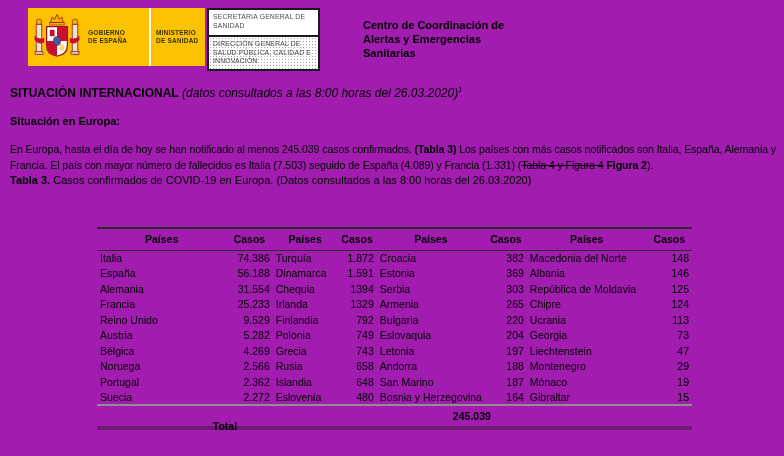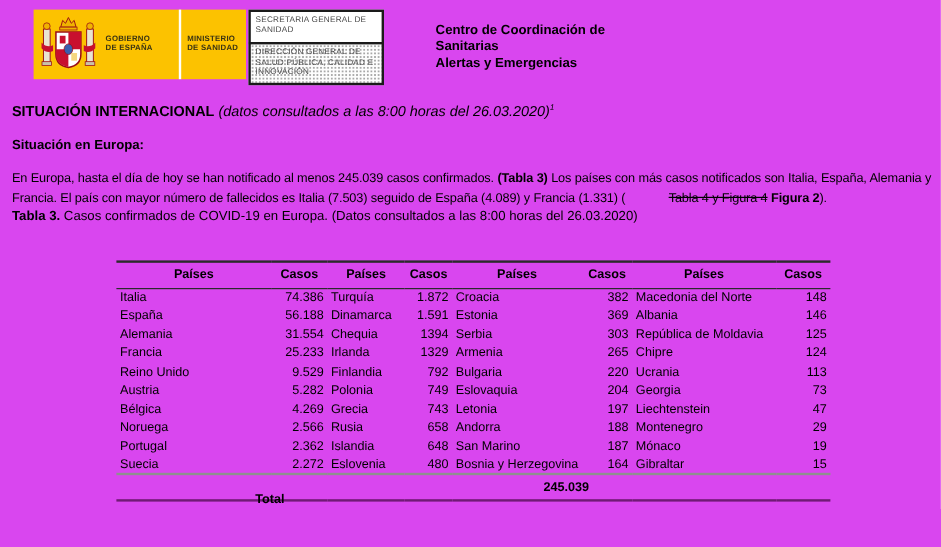--- a/index.html
+++ b/index.html
@@ -4,21 +4,21 @@
 <style>
   * { box-sizing: border-box; margin: 0; padding: 0; }
   html, body { background: #ffffff; }
   body {
     width: 784px; height: 456px;
     font-family: "Liberation Sans", sans-serif;
     color: #000;
     position: relative;
     overflow: hidden;
   }
-  .page { position: relative; width: 784px; height: 456px; background: #d946ef; }
+  .page { position: relative; width: 784px; height: 456px; background: #a21caf; }
 
   
   .logo-box {
     position: absolute; left: 28px; top: 8px;
     width: 177px; height: 58px;
     background: #fcc200;
     display: flex; align-items: center;
   }
   .arms { margin-left: 5px; flex: 0 0 auto; }
   .logo-text {
@@ -63,33 +63,33 @@
 
   .subsection-title { position: absolute; left: 10px; top: 115px; font-size: 11px; font-weight: bold; }
 
   
   .body-paragraph {
     position: absolute; left: 10px; top: 142px; width: 766px;
     font-size: 10.6px; line-height: 15.5px; text-align: justify;
     letter-spacing: -0.1px;
   }
   .body-paragraph .b { font-weight: bold; }
-  .body-paragraph .strike { text-decoration: line-through; padding-left: 36px; }
+  .body-paragraph .strike { text-decoration: line-through; }
 
   
   .table-caption { position: absolute; left: 10px; top: 174px; font-size: 11px; }
   .table-caption .b { font-weight: bold; }
 
   
   table.covid {
-    position: absolute; left: 97px; top: 217px;
+    position: absolute; left: 97px; top: 227px;
     width: 595px; border-collapse: collapse;
     font-size: 10.5px;
     border-top: 2px solid #2b2b2b;
-    border-bottom: 2px solid #701a75;
+    border-bottom: 4px solid #701a75;
   }
   table.covid thead th {
     font-weight: bold; text-align: center;
     height: 22px; border-bottom: 1.5px solid #2b2b2b;
     padding: 0 2px;
   }
   table.covid tbody td { height: 15.5px; padding: 0 3px; white-space: nowrap; }
   table.covid tbody td.country { text-align: left; }
   table.covid tbody td.num { text-align: right; }
   table.covid tfoot td {
@@ -143,22 +143,22 @@
     </div>
   </div>
 
   <div class="org-boxes">
     <div class="org-box">SECRETARIA GENERAL DE SANIDAD</div>
     <div class="org-box dotted">DIRECCIÓN GENERAL DE SALUD PÚBLICA, CALIDAD E INNOVACIÓN</div>
   </div>
 
   <div class="ccaes">
     <div>Centro de Coordinación de</div>
+    <div>Alertas y Emergencias</div>
     <div>Sanitarias</div>
-    <div>Alertas y Emergencias</div>
   </div>
 
   <div class="section-title">
     <span class="t-bold">SITUACIÓN INTERNACIONAL</span><span class="t-italic"> (datos consultados a las 8:00 horas del 26.03.2020)</span><sup>1</sup>
   </div>
 
   <div class="subsection-title">Situación en Europa:</div>
 
   <p class="body-paragraph">
     <span>En Europa, hasta el día de hoy se han notificado al menos 245.039 casos confirmados. </span><span class="b">(Tabla 3)</span><span> Los países con más casos notificados son Italia, España, Alemania y Francia.  El país con mayor número de fallecidos es Italia (7.503) seguido de España (4.089) y Francia (1.331) (</span><span class="strike">Tabla 4 y Figura 4</span><span> </span><span class="b">Figura 2</span><span>).</span>

